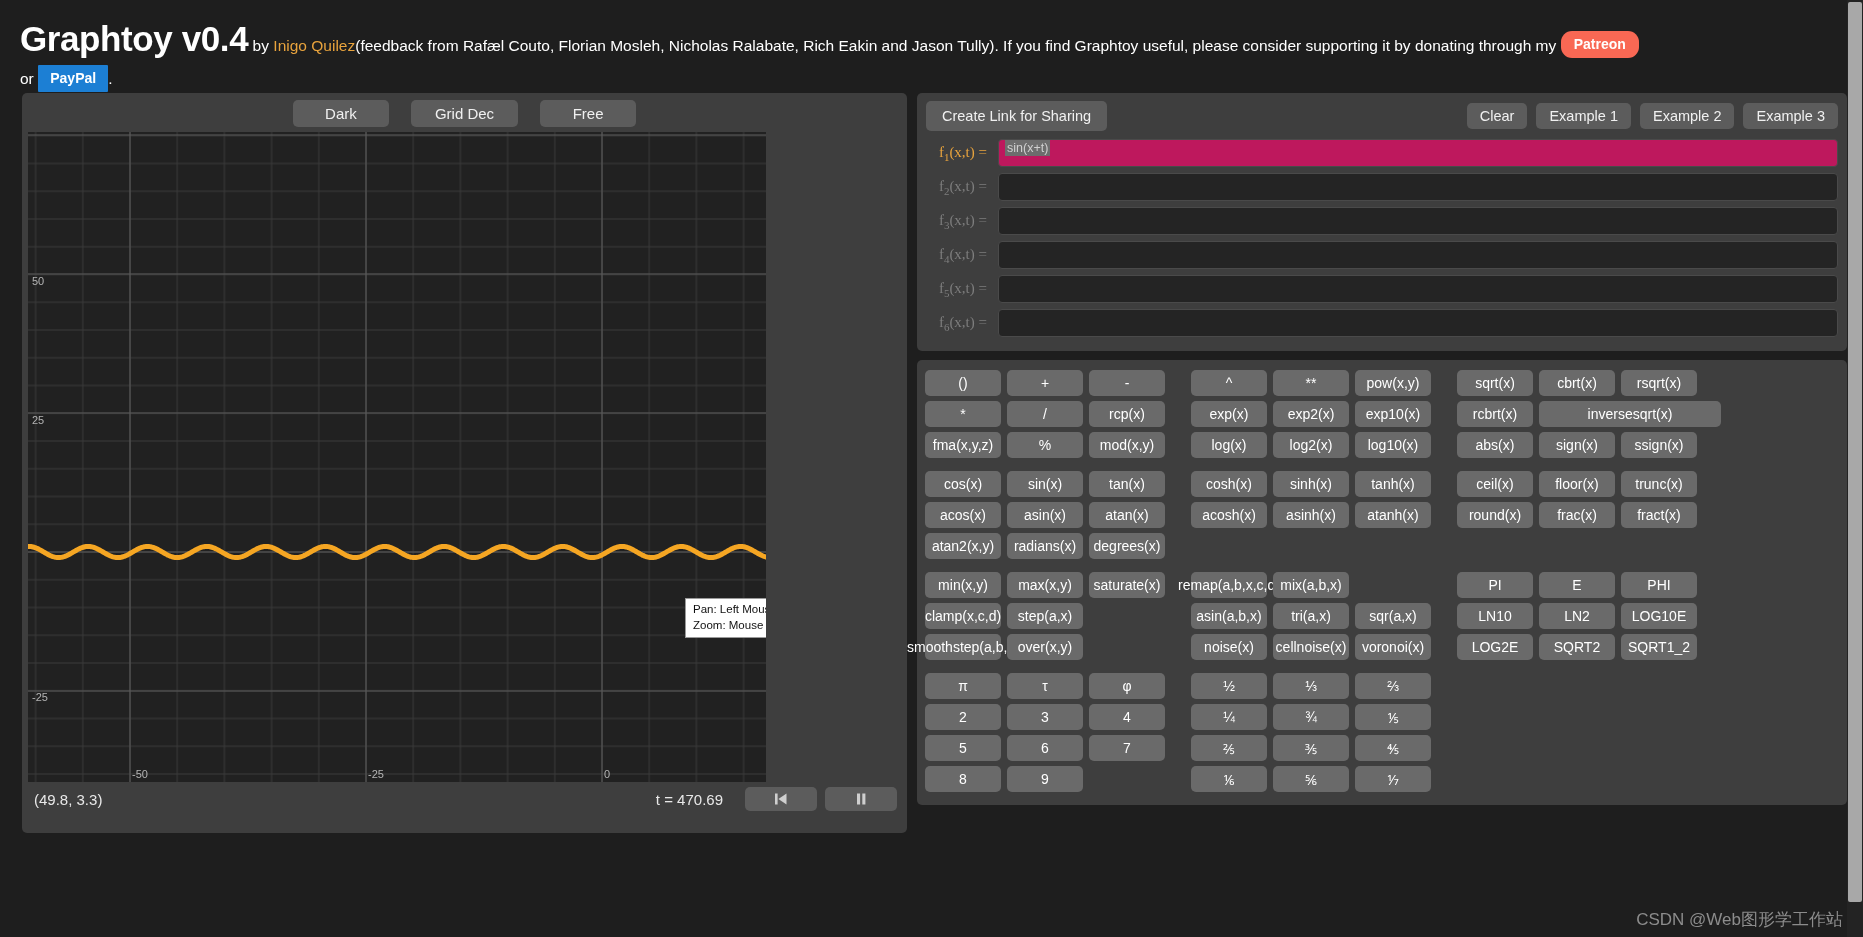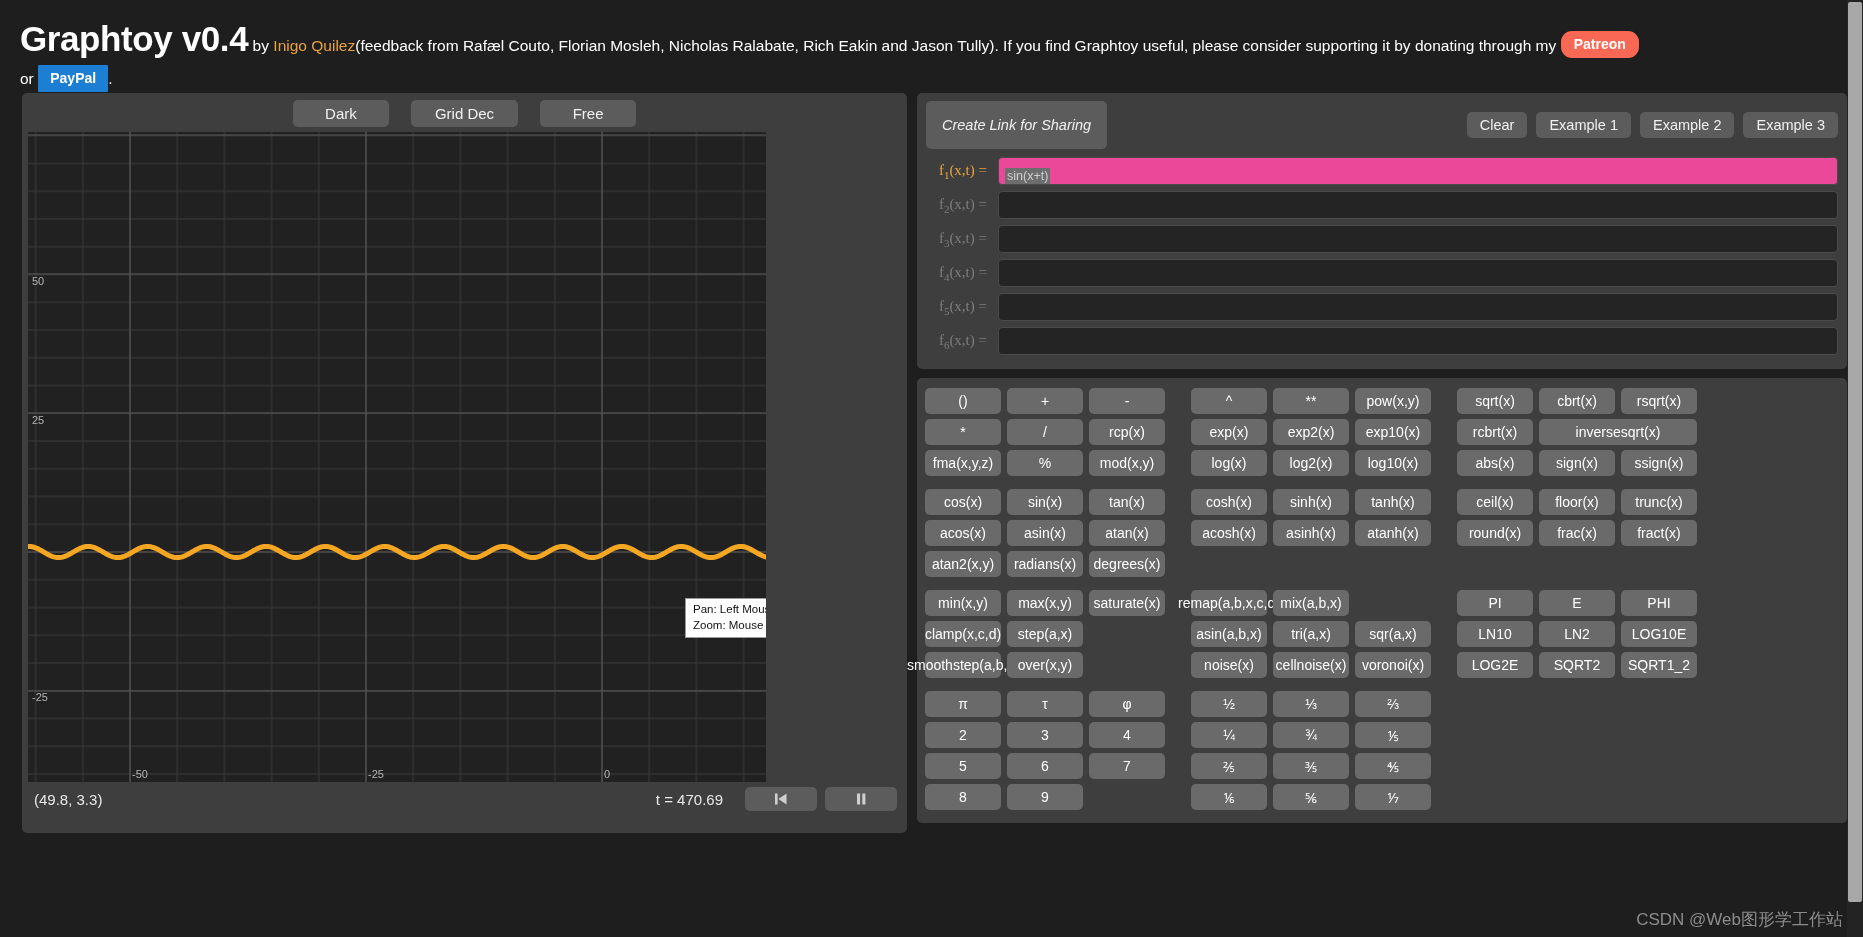--- a/index.html
+++ b/index.html
@@ -154,21 +154,21 @@
   .sbtn {
     background: #5c5c5c;
     color: #f0f0f0;
     border: none;
     border-radius: 5px;
     font-size: 14.5px;
     font-family: "Liberation Sans", sans-serif;
     padding: 5px 13px;
     cursor: pointer;
   }
-  #share-btn { padding: 16px 16px; font-style: italic; }
+  #share-btn { padding: 7px 16px; }
   #top-right-btns { margin-left: auto; display: flex; gap: 9px; align-items: center; }
 
   .frow {
     display: flex;
     align-items: center;
     margin-bottom: 6px;
   }
   .flabel {
     width: 72px;
     text-align: right;
@@ -195,25 +195,25 @@
   .sel-text {
     display: inline-block;
     background: #6d6d6d;
     color: #d0d0d0;
     padding: 1px 2px;
     font-size: 12.5px;
   }
   .finput-fake {
     flex: 1;
     height: 28px;
-    background: #ec4899;
+    background: #be185d;
     border: 1px solid #4a4a4a;
     border-radius: 4px;
     display: flex;
-    align-items: flex-end;
+    align-items: flex-start;
     padding: 0 6px;
   }
 
   
   #func-panel { padding: 10px 8px 10px 8px; }
   .grp { display: flex; gap: 26px; }
   .col { display: flex; flex-direction: column; gap: 5px; }
   .brow { display: flex; gap: 6px; }
   .fbtn {
     background: #6a6a6a;
@@ -224,21 +224,21 @@
     font-family: "Liberation Sans", sans-serif;
     height: 26px;
     cursor: pointer;
     white-space: nowrap;
     display: flex;
     align-items: center;
     justify-content: center;
     padding: 0 4px;
   }
   .w1 { width: 76px; }
-  .w2 { width: 158px; }
+  .w2 { width: 182px; }
   .gap-row { height: 10px; }
   .sect { margin-bottom: 3px; }
 
   #watermark {
     position: absolute;
     right: 20px;
     bottom: 6px;
     color: #8c8c8c;
     font-size: 17px;
     font-family: "Liberation Sans", sans-serif;

